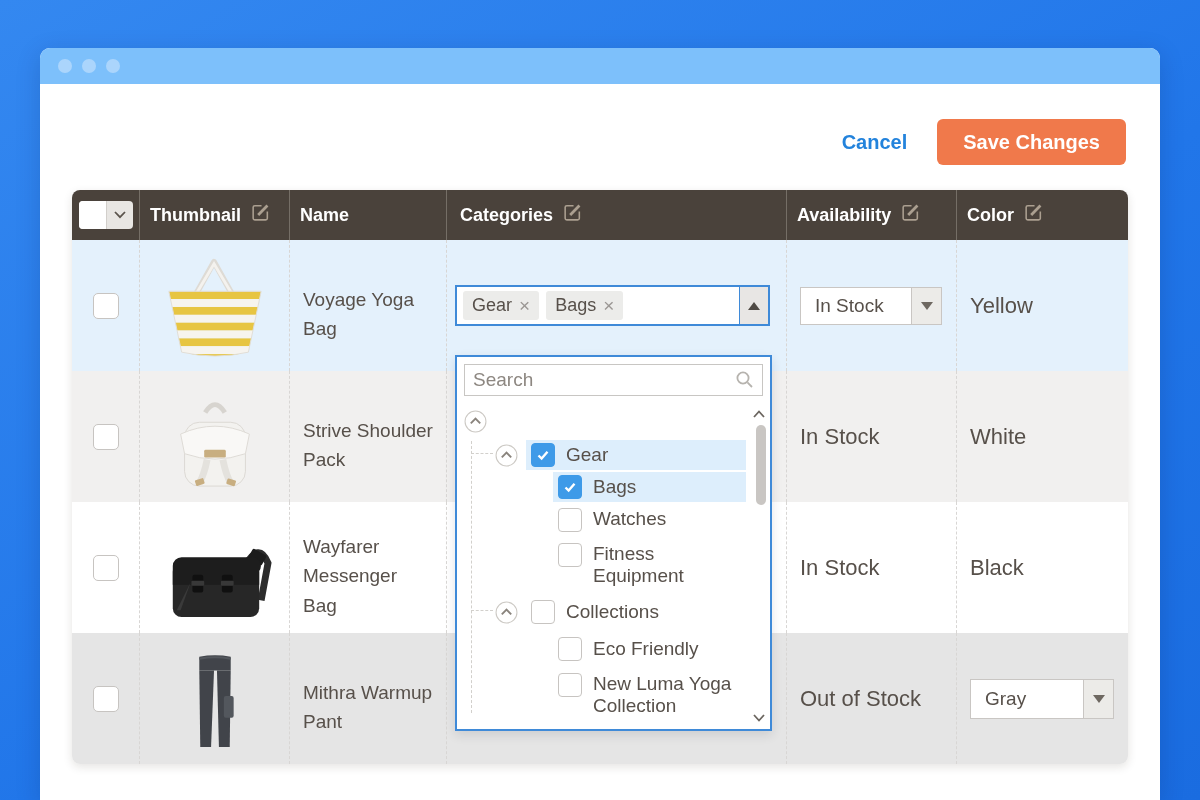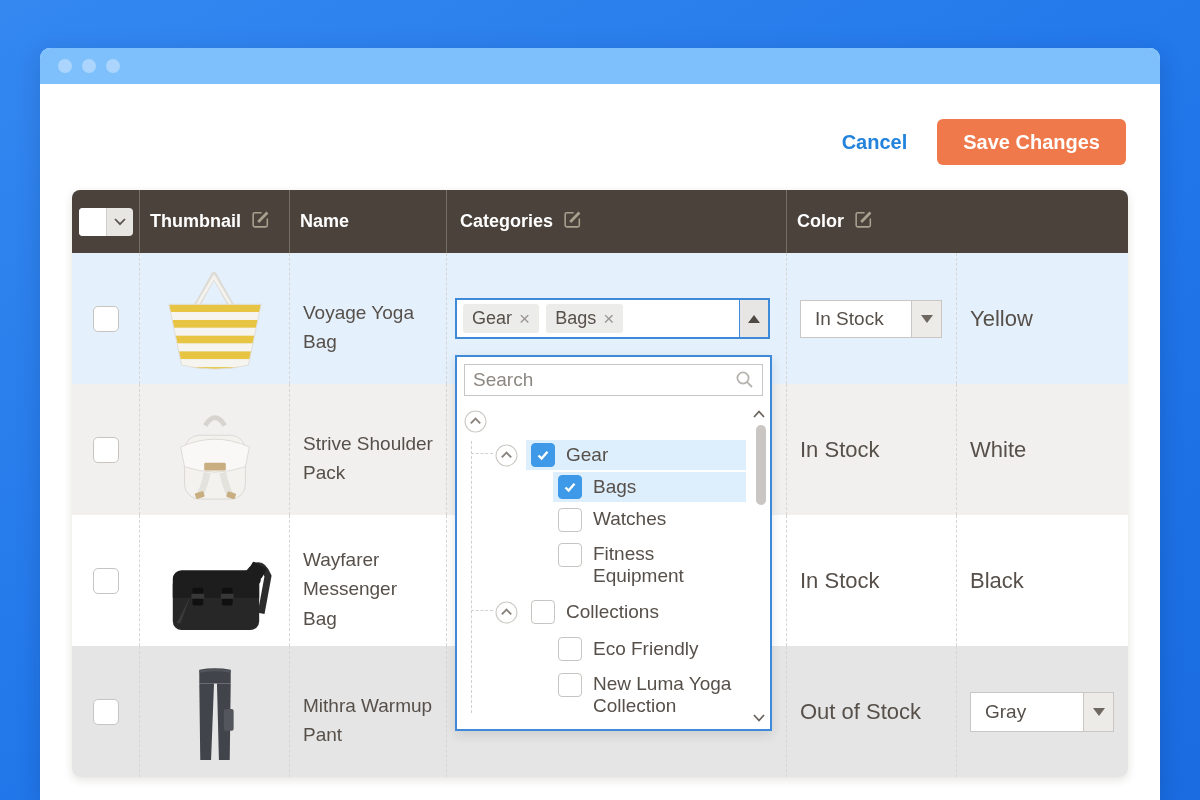--- a/index.html
+++ b/index.html
@@ -29,21 +29,21 @@
     background:#f0794b; color:#fff; font-size:20px; font-weight:700;
     border:none; border-radius:6px; height:46px; padding:0 26px; cursor:pointer;
   }
 
   .grid {
     position:absolute; left:32px; top:142px; width:1056px;
     border-radius:8px; box-shadow:0 3px 10px rgba(40,30,20,.12);
   }
   .thead {
     display:grid; grid-template-columns:68px 150px 157px 340px 170px 171px;
-    background:#4a423b; height:63px; border-radius:8px 8px 0 0; overflow:hidden;
+    background:#4a423b; height:50px; border-radius:8px 8px 0 0; overflow:hidden;
   }
   .th {
     display:flex; align-items:center; color:#fff; font-size:18px; font-weight:600;
     padding-left:10px; border-right:1px solid #756e66; gap:9px;
   }
   .th:last-child { border-right:none; }
   .th.center { justify-content:center; padding-left:0; }
   .th .label { white-space:nowrap; }
 
   .select-all {
@@ -169,20 +169,29 @@
               <path d="M11 3.5 H4.6 A1.6 1.6 0 0 0 3 5.1 V15.4 A1.6 1.6 0 0 0 4.6 17 H14.9 A1.6 1.6 0 0 0 16.5 15.4 V9"></path>
               <path d="M7.8 12.4 L16.6 3.3" stroke-width="2.6"></path>
             </svg>
         </span>
       </div>
       <div class="th">
         <span class="label">Name</span>
       </div>
       <div class="th" style="padding-left:13px;">
         <span class="label">Categories</span>
+        <span>
+          <svg width="21" height="21" viewBox="0 0 20 20" fill="none" stroke="#ab9f90" stroke-width="1.5">
+              <path d="M11 3.5 H4.6 A1.6 1.6 0 0 0 3 5.1 V15.4 A1.6 1.6 0 0 0 4.6 17 H14.9 A1.6 1.6 0 0 0 16.5 15.4 V9"></path>
+              <path d="M7.8 12.4 L16.6 3.3" stroke-width="2.6"></path>
+            </svg>
+        </span>
+      </div>
+      <div class="th">
+        <span class="label">Availability</span>
         <span>
           <svg width="21" height="21" viewBox="0 0 20 20" fill="none" stroke="#ab9f90" stroke-width="1.5">
               <path d="M11 3.5 H4.6 A1.6 1.6 0 0 0 3 5.1 V15.4 A1.6 1.6 0 0 0 4.6 17 H14.9 A1.6 1.6 0 0 0 16.5 15.4 V9"></path>
               <path d="M7.8 12.4 L16.6 3.3" stroke-width="2.6"></path>
             </svg>
         </span>
       </div>
       <div class="th">
         <span class="label">Color</span>
         <span>

